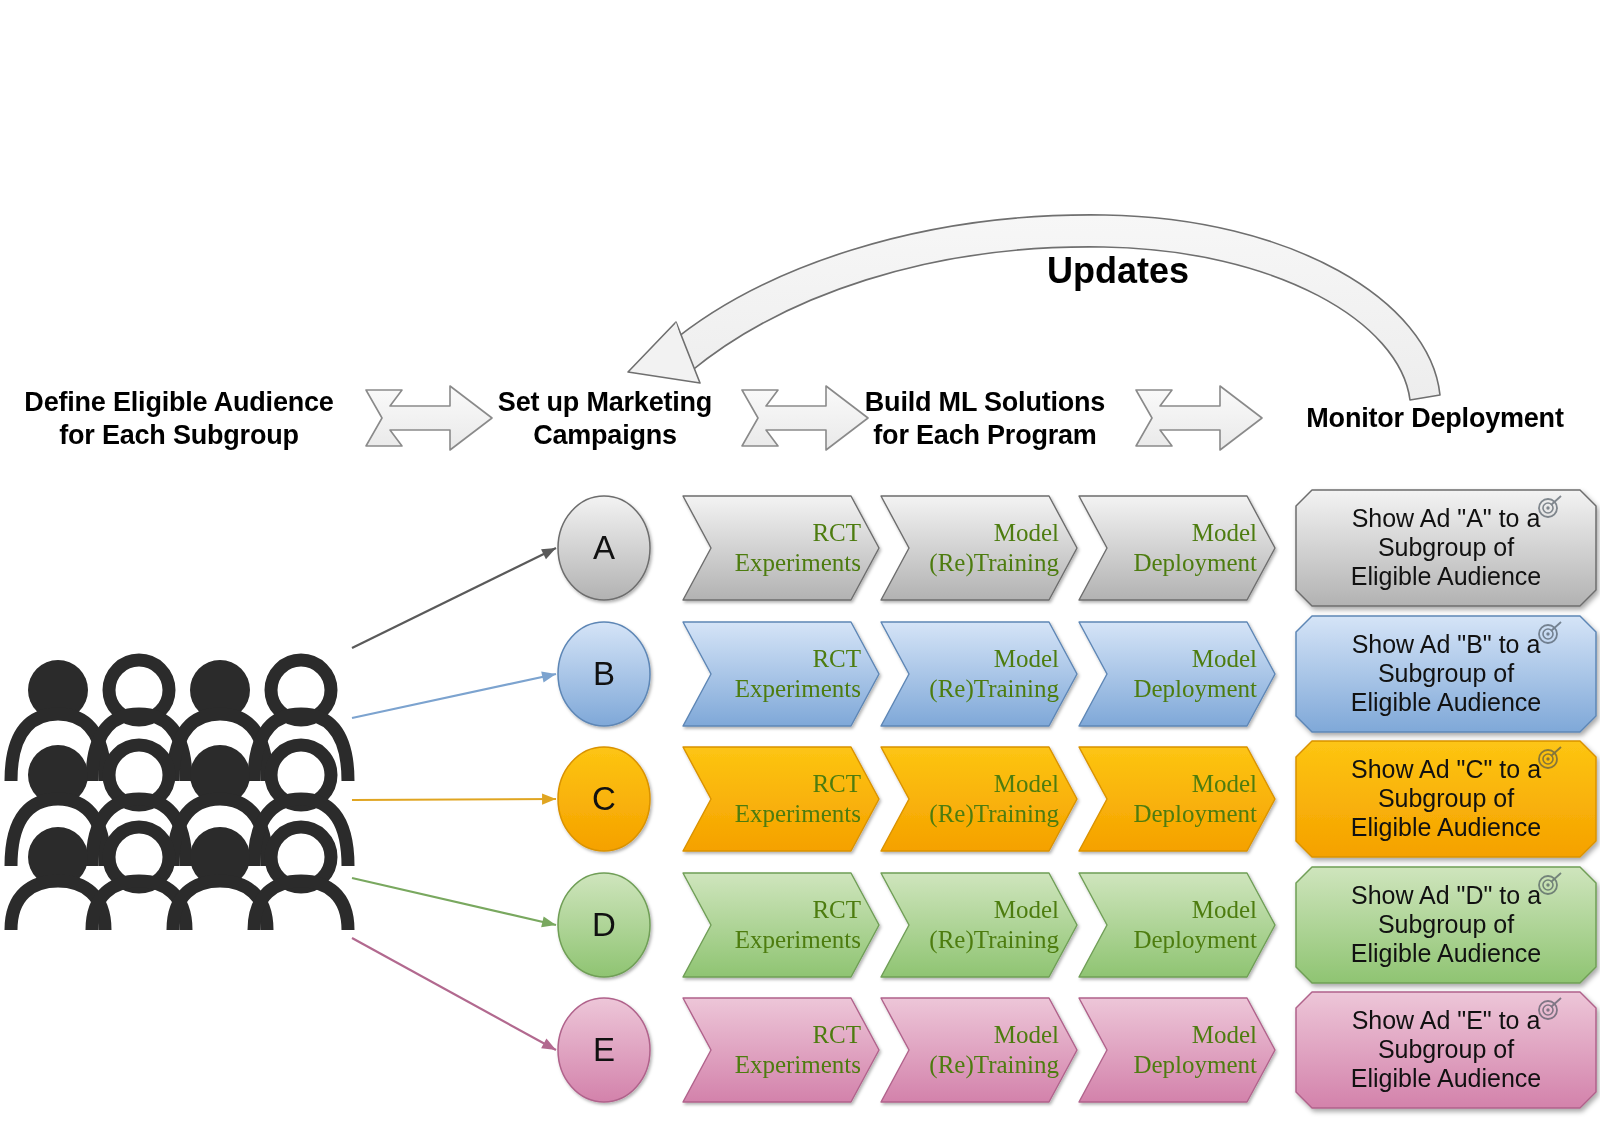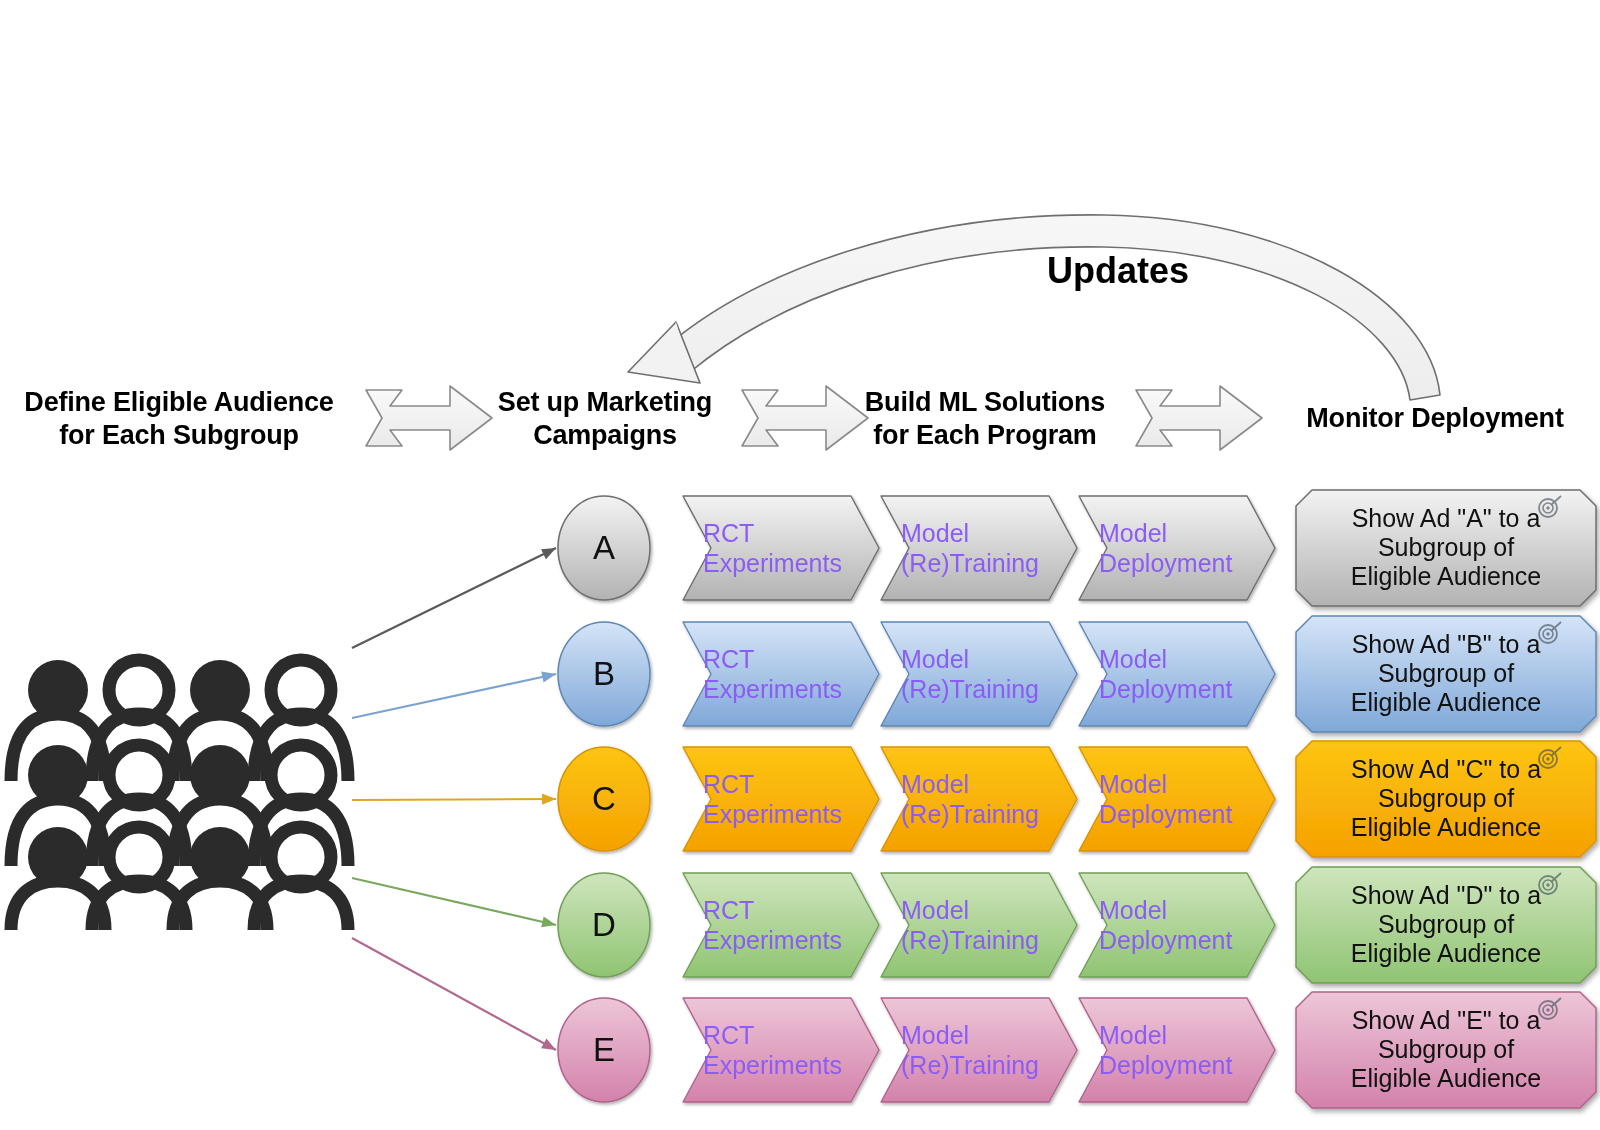--- a/index.html
+++ b/index.html
@@ -46,25 +46,25 @@
   .node-letter {
     position: absolute;
     font-family: "Liberation Sans", sans-serif;
     font-size: 33px;
     color: #111111;
     text-align: center;
     line-height: 1;
   }
   .chev-label {
     position: absolute;
-    font-family: Liberation Sans, sans-serif;
+    font-family: Liberation Serif, serif;
     font-size: 25px;
     line-height: 30px;
-    color: #8b5cf6;
-    text-align: left;
+    color: #4d7c0f;
+    text-align: right;
     white-space: pre-line;
   }
   .card-label {
     position: absolute;
     font-family: "Liberation Sans", sans-serif;
     font-size: 25px;
     line-height: 29px;
     color: #111111;
     text-align: center;
     white-space: pre-line;

